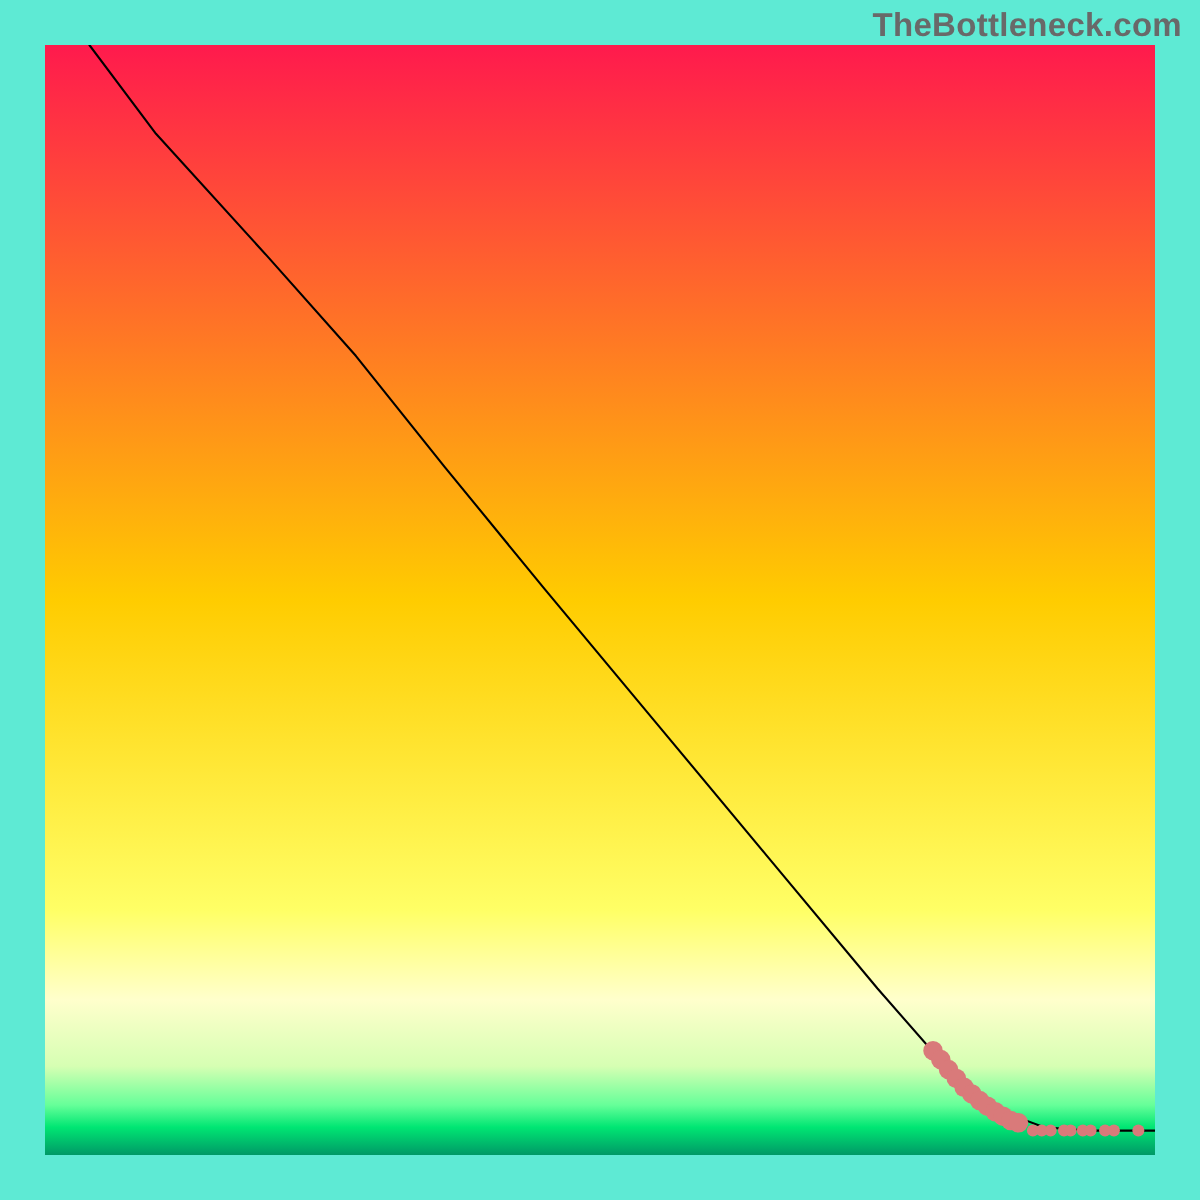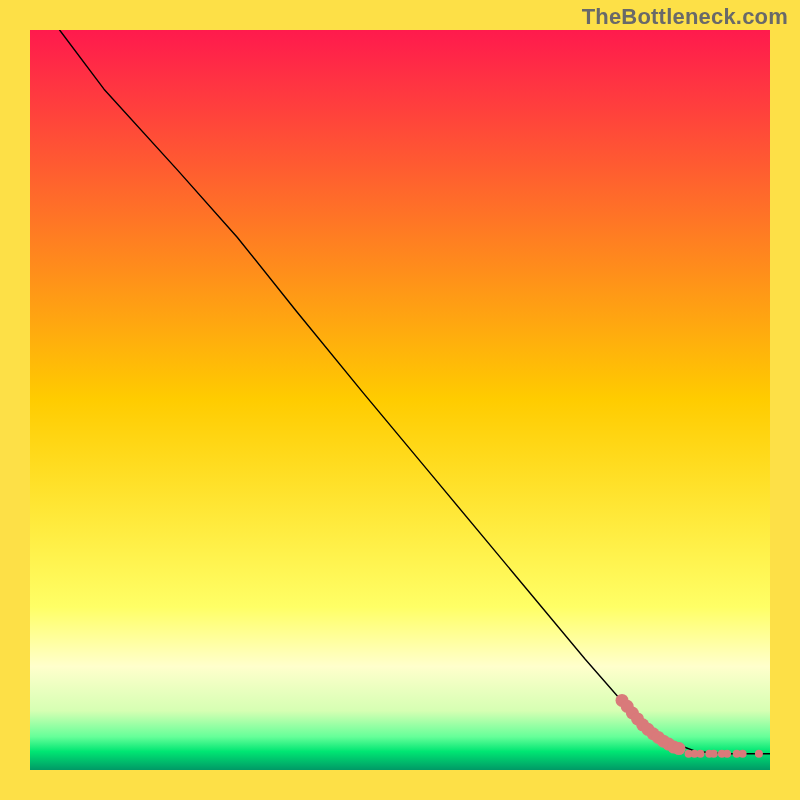--- a/index.html
+++ b/index.html
@@ -1,20 +1,20 @@
 <!DOCTYPE html>
 <html><head>
 <meta charset="utf-8">
 <style>
   * { margin: 0; padding: 0; box-sizing: border-box; }
   html, body { width: 800px; height: 800px; overflow: hidden; background: #000; }
   .frame {
     width: 800px;
     height: 800px;
-    background: #fde047;
+    background: #5eead4;
     position: relative;
   }
   .watermark {
     position: absolute;
     top: 4px;
     right: 12px;
     font-family: Arial, Helvetica, sans-serif;
     font-size: 22px;
     font-weight: 600;
     color: #696969;

